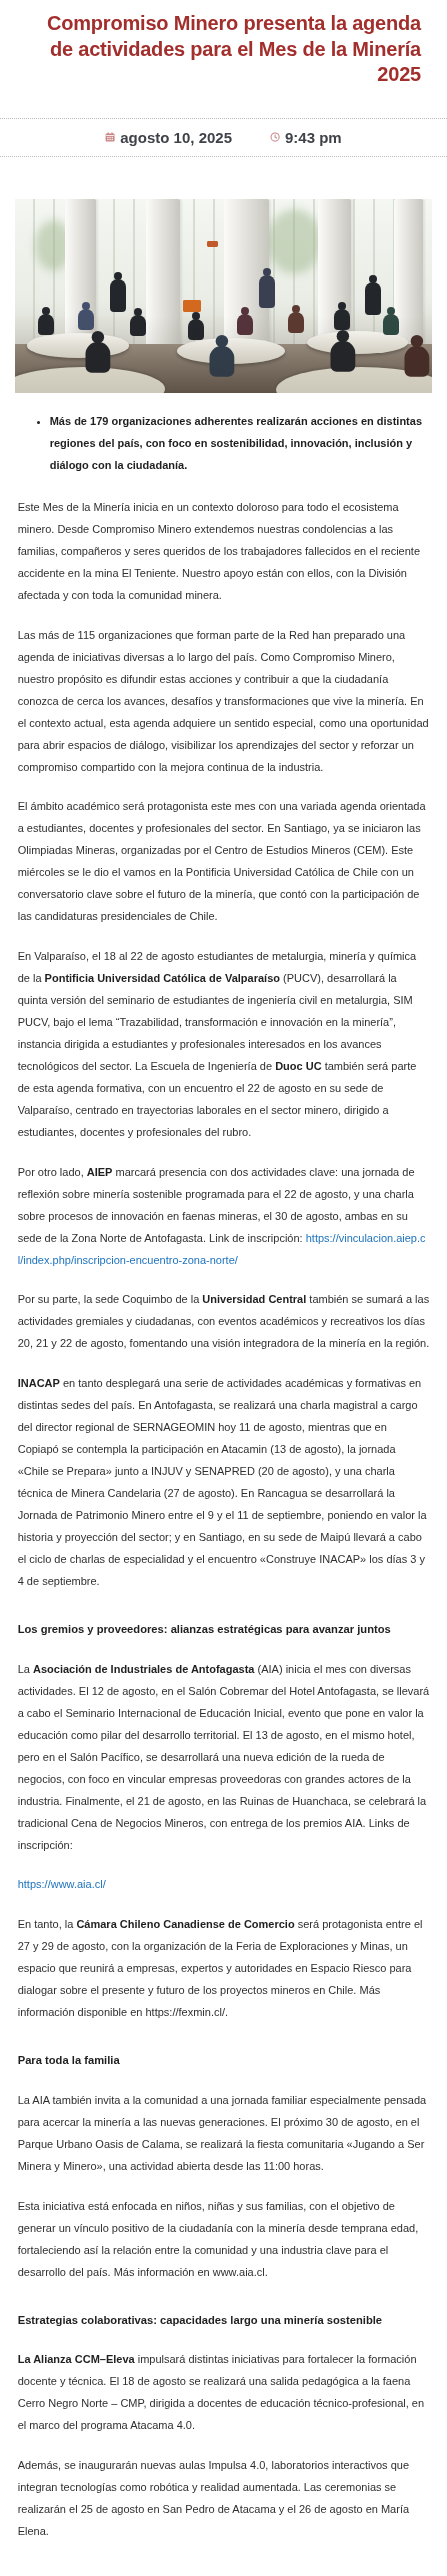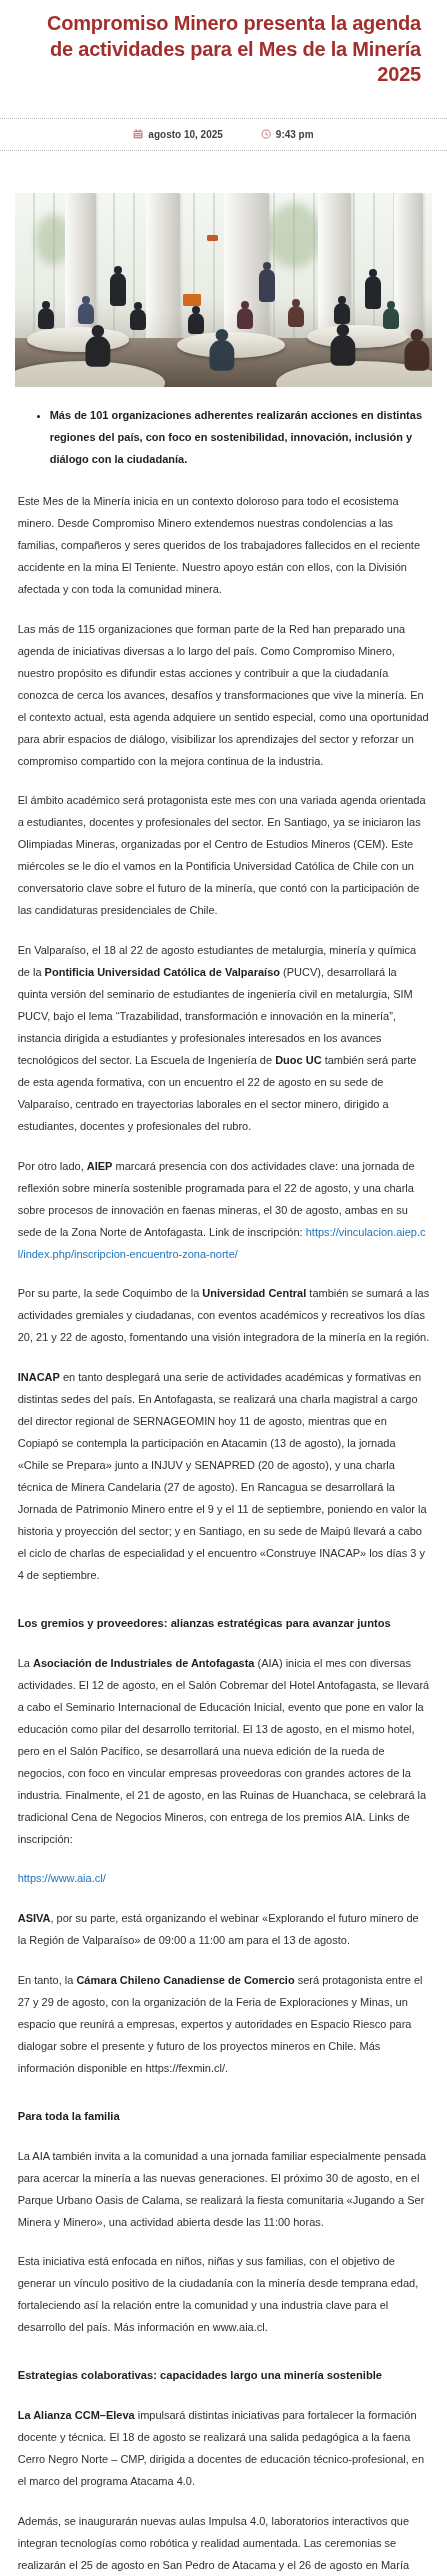--- a/index.html
+++ b/index.html
@@ -22,21 +22,21 @@
     color:var(--title-color);
     text-align:right;
     margin:11px 26px 30px;
     letter-spacing:-0.2px;
   }
   .meta-bar{
     border-top:0.7px dotted #b9b9b9;
     border-bottom:0.7px dotted #b9b9b9;
     padding:10.2px 0;
     display:flex;justify-content:center;align-items:center;gap:38px;
-    font-size:10px;font-weight:600;color:#3f4349;
+    font-size:15px;font-weight:600;color:#3f4349;
   }
   .meta-item{display:flex;align-items:center;gap:4.8px;}
   .meta-item svg{color:var(--meta-icon-color);display:block;}
   
   figure.featured{margin:42px 15px 16.4px;padding:0;}
   .photo{
     position:relative;width:417px;height:194px;overflow:hidden;
     background:linear-gradient(#eef1ec 0%,#e6e9e3 55%,#b5aea3 72%,#7c7065 86%,#665a4f 100%);
   }
   .ph-windows{
@@ -148,33 +148,32 @@
       <div class="ph-cloth" style="right:-13.6px;bottom:-19px;width:170px;height:45px;"></div>
       <div class="ph-person big" style="left:75px;top:154px;"></div>
       <div class="ph-person big" style="left:199px;top:158px;background:#32404f;"></div>
       <div class="ph-person big" style="left:320px;top:153px;"></div>
       <div class="ph-person big" style="left:394px;top:158px;background:#4a2f2a;"></div>
     </div>
   </figure>
 
   <div class="article-body">
       <ul>
-        <li>Más de 101 organizaciones adherentes realizarán acciones en distintas regiones del país, con foco en sostenibilidad, innovación, inclusión y diálogo con la ciudadanía.</li>
+        <li>Más de 179 organizaciones adherentes realizarán acciones en distintas regiones del país, con foco en sostenibilidad, innovación, inclusión y diálogo con la ciudadanía.</li>
       </ul>
       <p><span>Este Mes de la Minería inicia en un contexto doloroso para todo el ecosistema minero. Desde Compromiso Minero extendemos nuestras condolencias a las familias, compañeros y seres queridos de los trabajadores fallecidos en el reciente accidente en la mina El Teniente. Nuestro apoyo están con ellos, con la División afectada y con toda la comunidad minera.</span></p>
       <p><span>Las más de 115 organizaciones que forman parte de la Red han preparado una agenda de iniciativas diversas a lo largo del país. Como Compromiso Minero, nuestro propósito es difundir estas acciones y contribuir a que la ciudadanía conozca de cerca los avances, desafíos y transformaciones que vive la minería. En el contexto actual, esta agenda adquiere un sentido especial, como una oportunidad para abrir espacios de diálogo, visibilizar los aprendizajes del sector y reforzar un compromiso compartido con la mejora continua de la industria.</span></p>
       <p><span>El ámbito académico será protagonista este mes con una variada agenda orientada a estudiantes, docentes y profesionales del sector. En Santiago, ya se iniciaron las Olimpiadas Mineras, organizadas por el Centro de Estudios Mineros (CEM).  Este miércoles se le dio el vamos en la Pontificia Universidad Católica de Chile con un conversatorio clave sobre el futuro de la minería, que contó con la participación de las candidaturas presidenciales de Chile.</span></p>
       <p><span>En Valparaíso, el 18 al 22 de agosto estudiantes de metalurgia, minería y química de la </span><strong>Pontificia Universidad Católica de Valparaíso</strong><span> (PUCV), desarrollará la quinta versión del seminario de estudiantes de ingeniería civil en metalurgia, SIM PUCV, bajo el lema “Trazabilidad, transformación e innovación en la minería”, instancia dirigida a estudiantes y profesionales interesados en los avances tecnológicos del sector. La Escuela de Ingeniería de </span><strong>Duoc UC</strong><span> también será parte de esta agenda formativa, con un encuentro el 22 de agosto en su sede de Valparaíso, centrado en trayectorias laborales en el sector minero, dirigido a estudiantes, docentes y profesionales del rubro.</span></p>
       <p><span>Por otro lado, </span><strong>AIEP</strong><span> marcará presencia con dos actividades clave: una jornada de reflexión sobre minería sostenible programada para el 22 de agosto, y una charla sobre procesos de innovación en faenas mineras, el 30 de agosto, ambas en su sede de la Zona Norte de Antofagasta. Link de inscripción: </span><a href="#">https://vinculacion.aiep.cl/index.php/inscripcion-encuentro-zona-norte/</a></p>
       <p><span>Por su parte, la sede Coquimbo de la </span><strong>Universidad Central</strong><span> también se sumará a las actividades gremiales y ciudadanas, con eventos académicos y recreativos los días 20, 21 y 22 de agosto, fomentando una visión integradora de la minería en la región.</span></p>
       <p><strong>INACAP</strong><span> en tanto desplegará una serie de actividades académicas y formativas en distintas sedes del país. En Antofagasta, se realizará una charla magistral a cargo del director regional de SERNAGEOMIN hoy 11 de agosto, mientras que en Copiapó se contempla la participación en Atacamin (13 de agosto), la jornada «Chile se Prepara» junto a INJUV y SENAPRED (20 de agosto), y una charla técnica de Minera Candelaria (27 de agosto). En Rancagua se desarrollará la Jornada de Patrimonio Minero entre el 9 y el 11 de septiembre, poniendo en valor la historia y proyección del sector; y en Santiago, en su sede de Maipú llevará a cabo el ciclo de charlas de especialidad y el encuentro «Construye INACAP» los días 3 y 4 de septiembre.</span></p>
       <h3>Los gremios y proveedores: alianzas estratégicas para avanzar juntos</h3>
       <p><span>La </span><strong>Asociación de Industriales de Antofagasta</strong><span> (AIA) inicia el mes con diversas actividades. El 12 de agosto, en el Salón Cobremar del Hotel Antofagasta, se llevará a cabo el Seminario Internacional de Educación Inicial, evento que pone en valor la educación como pilar del desarrollo territorial.  El 13 de agosto, en el mismo hotel, pero en el Salón Pacífico, se desarrollará una nueva edición de la rueda de negocios, con foco en vincular empresas proveedoras con grandes actores de la industria. Finalmente, el 21 de agosto, en las Ruinas de Huanchaca, se celebrará la tradicional Cena de Negocios Mineros, con entrega de los premios AIA. Links de inscripción:</span></p>
       <p><a href="#">https://www.aia.cl/</a></p>
-      <p><strong>ASIVA</strong><span>, por su parte, está organizando el webinar «Explorando el futuro minero de la Región de Valparaíso» de 09:00 a 11:00 am para el 13 de agosto.</span></p>
       <p><span>En tanto, la </span><strong>Cámara Chileno Canadiense de Comercio</strong><span> será protagonista entre el 27 y 29 de agosto, con la organización de la Feria de Exploraciones y Minas, un espacio que reunirá a empresas, expertos y autoridades en Espacio Riesco para dialogar sobre el presente y futuro de los proyectos mineros en Chile. Más información disponible en https://fexmin.cl/.</span></p>
       <h3>Para toda la familia</h3>
       <p><span>La AIA también invita a la comunidad a una jornada familiar especialmente pensada para acercar la minería a las nuevas generaciones. El próximo 30 de agosto, en el Parque Urbano Oasis de Calama, se realizará la fiesta comunitaria «Jugando a Ser Minera y Minero», una actividad abierta desde las 11:00 horas.</span></p>
       <p><span>Esta iniciativa está enfocada en niños, niñas y sus familias, con el objetivo de generar un vínculo positivo de la ciudadanía con la minería desde temprana edad, fortaleciendo así la relación entre la comunidad y una industria clave para el desarrollo del país. Más información en www.aia.cl.</span></p>
       <h3>Estrategias colaborativas: capacidades largo una minería sostenible</h3>
       <p><strong>La Alianza CCM–Eleva</strong><span> impulsará distintas iniciativas para fortalecer la formación docente y técnica. El 18 de agosto se realizará una salida pedagógica a la faena Cerro Negro Norte – CMP, dirigida a docentes de educación técnico-profesional, en el marco del programa Atacama 4.0.</span></p>
       <p><span>Además, se inaugurarán nuevas aulas Impulsa 4.0, laboratorios interactivos que integran tecnologías como robótica y realidad aumentada. Las ceremonias se realizarán el 25 de agosto en San Pedro de Atacama y el 26 de agosto en María Elena.</span></p>
     </div>
 
 </div>

